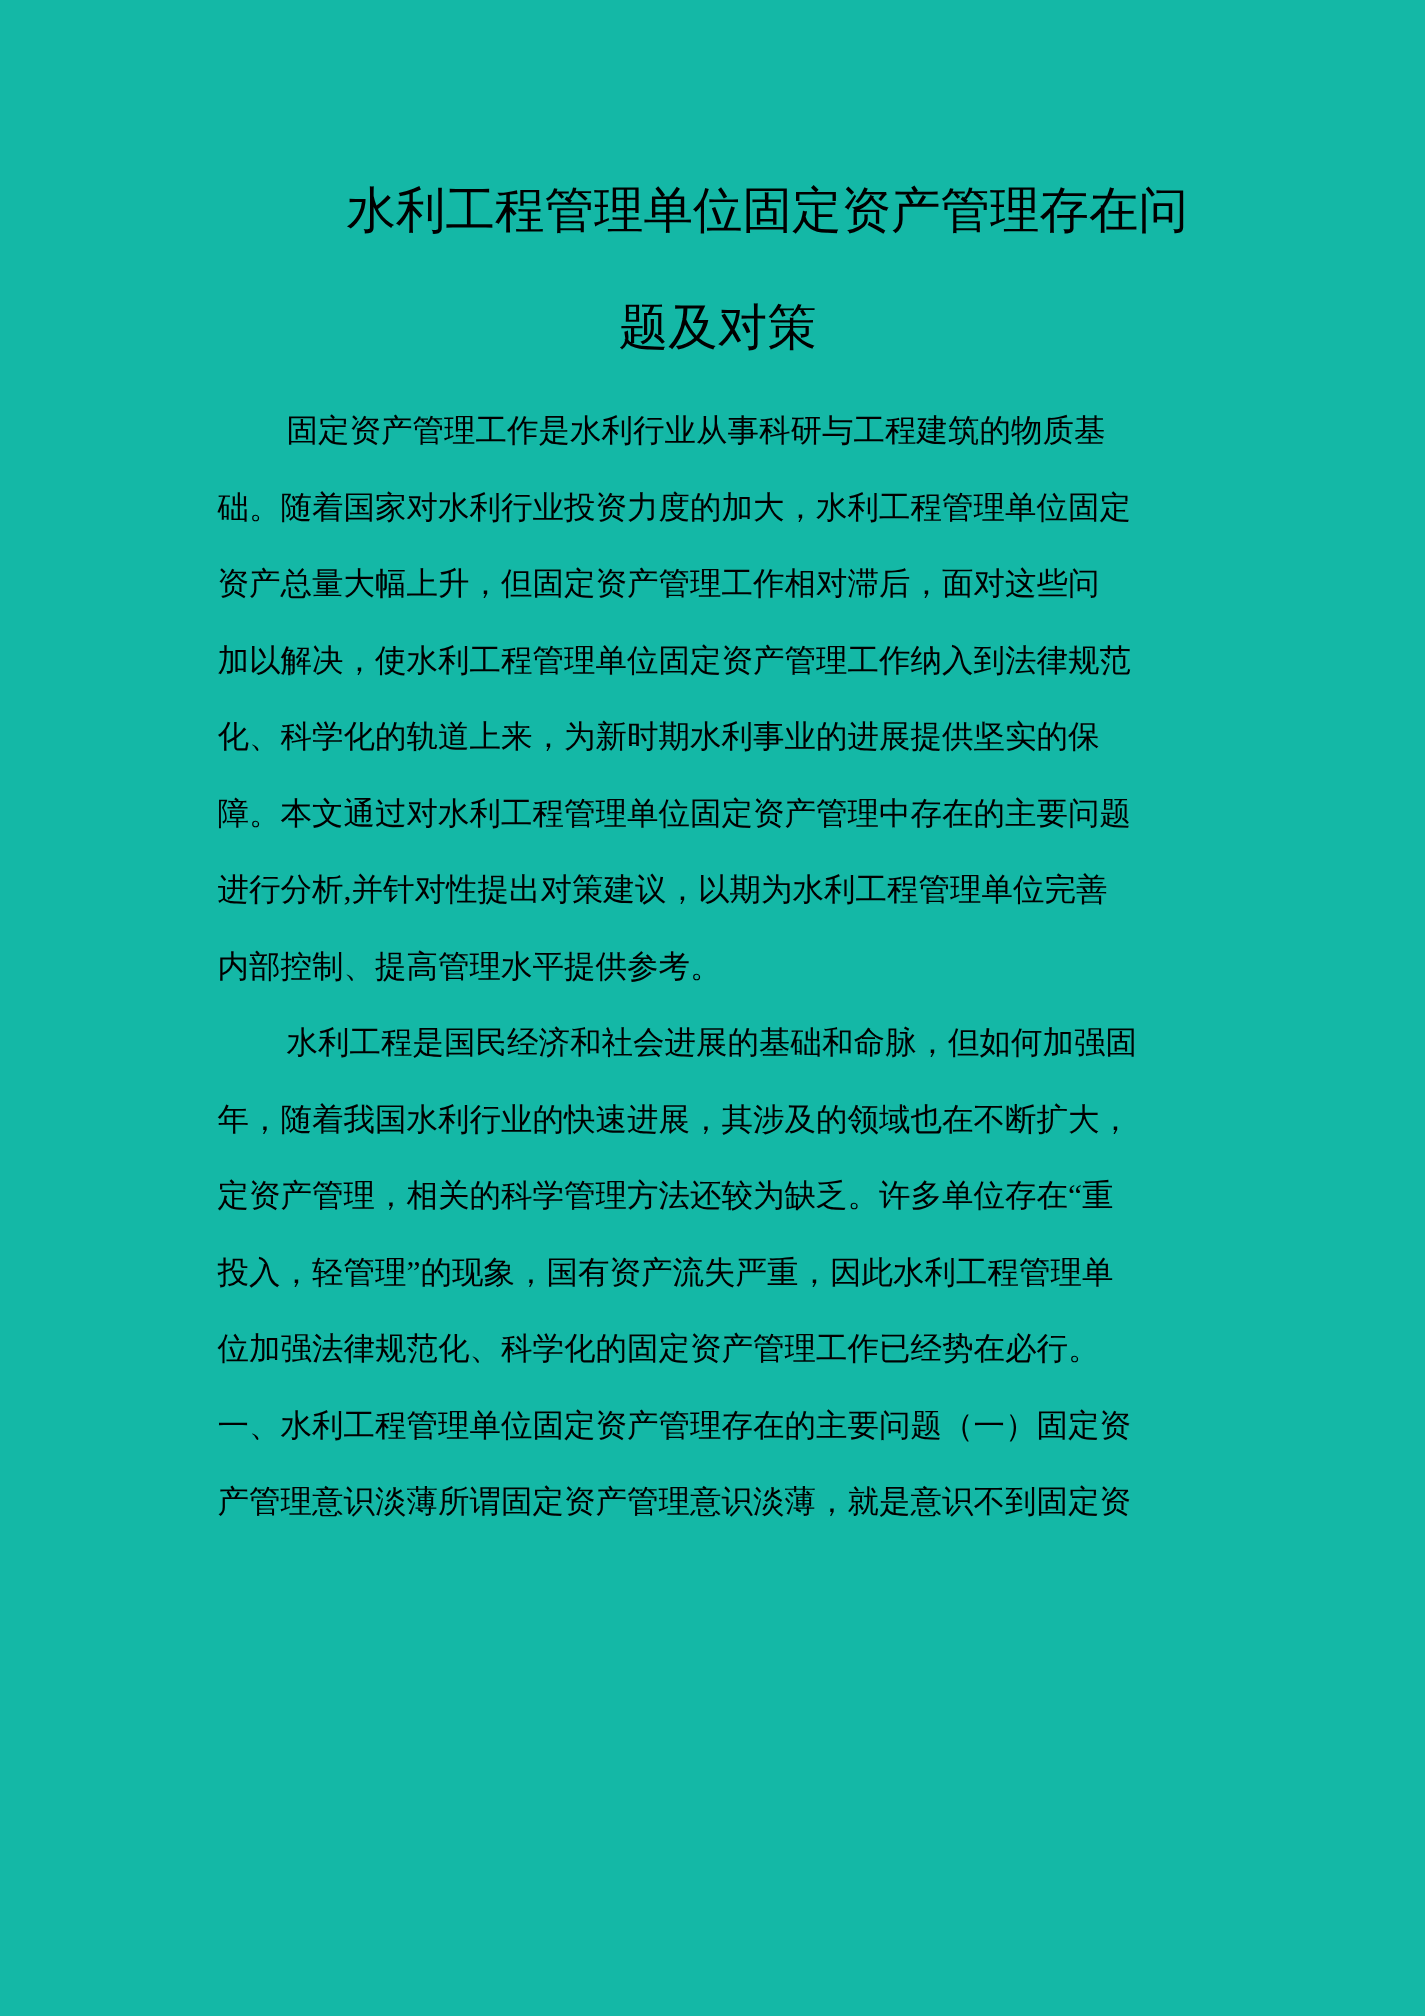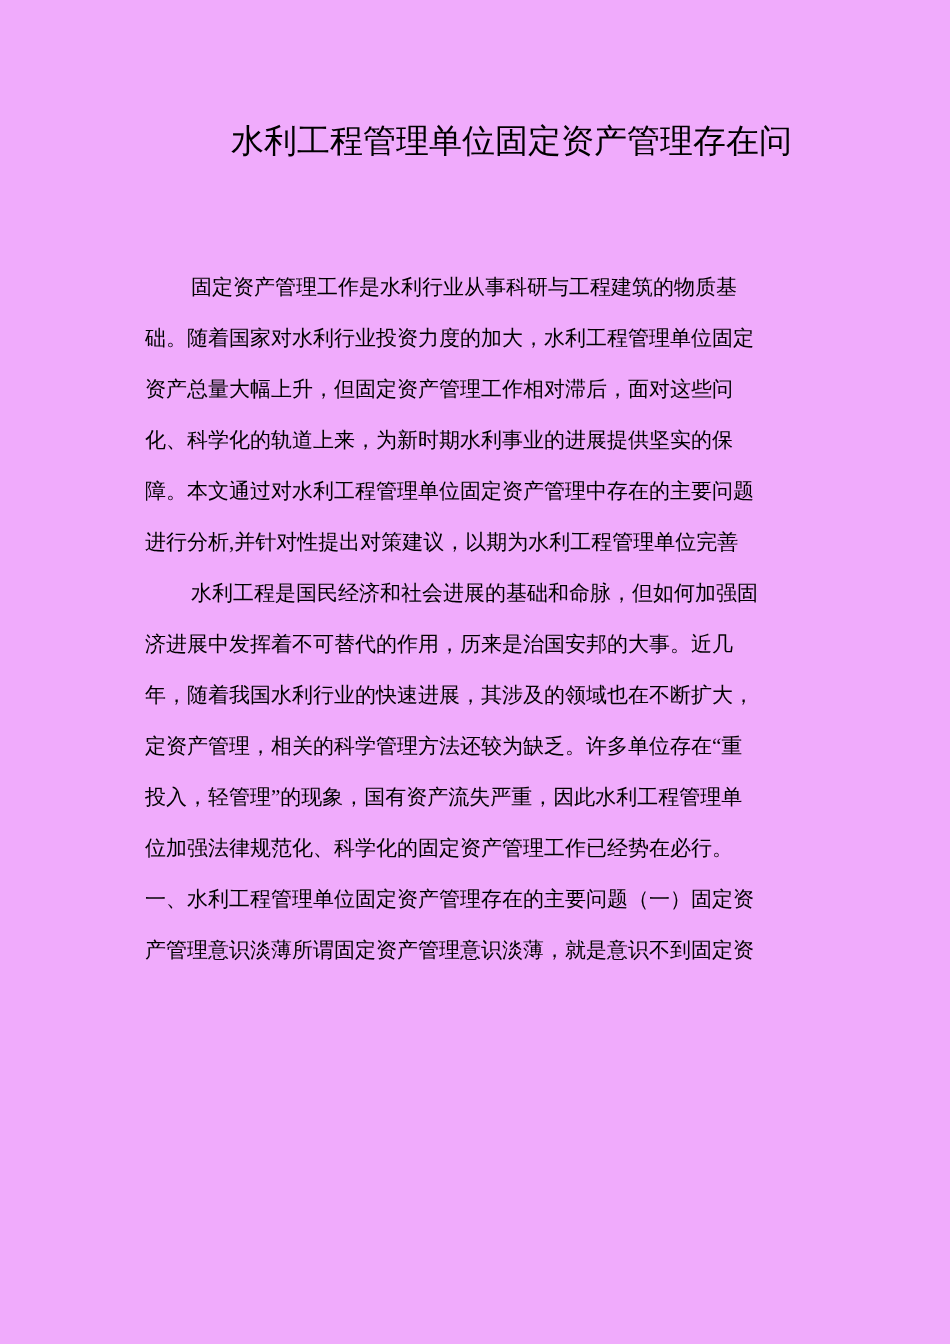--- a/index.html
+++ b/index.html
@@ -4,21 +4,21 @@
 <style>
   html, body {
     margin: 0;
     padding: 0;
     background: #ffffff;
   }
   .page {
     position: relative;
     width: 950px;
     height: 1344px;
-    background: #f0abfc;
+    background: #14b8a6;
     overflow: hidden;
     color: #000000;
     font-family: "Liberation Serif", "DejaVu Serif", serif;
   }
   .doc-title {
     position: absolute;
     top: 102px;
     left: 145px;
     width: 667px;
     font-size: 33px;
@@ -47,33 +47,35 @@
     text-indent: 46px;
   }
 </style>
 </head>
 <body>
 
 <div class="page">
 
   <div class="doc-title">
     <div class="title-line-first">水利工程管理单位固定资产管理存在问</div>
+    <div>题及对策</div>
   </div>
 
   <div class="doc-body">
 
     <div class="text-line first-line-indent">固定资产管理工作是水利行业从事科研与工程建筑的物质基</div>
     <div class="text-line">础。随着国家对水利行业投资力度的加大，水利工程管理单位固定</div>
     <div class="text-line">资产总量大幅上升，但固定资产管理工作相对滞后，面对这些问</div>
+    <div class="text-line">加以解决，使水利工程管理单位固定资产管理工作纳入到法律规范</div>
     <div class="text-line">化、科学化的轨道上来，为新时期水利事业的进展提供坚实的保</div>
     <div class="text-line">障。本文通过对水利工程管理单位固定资产管理中存在的主要问题</div>
     <div class="text-line">进行分析,并针对性提出对策建议，以期为水利工程管理单位完善</div>
+    <div class="text-line">内部控制、提高管理水平提供参考。</div>
 
     <div class="text-line first-line-indent">水利工程是国民经济和社会进展的基础和命脉，但如何加强固</div>
-    <div class="text-line">济进展中发挥着不可替代的作用，历来是治国安邦的大事。近几</div>
     <div class="text-line">年，随着我国水利行业的快速进展，其涉及的领域也在不断扩大，</div>
     <div class="text-line">定资产管理，相关的科学管理方法还较为缺乏。许多单位存在“重</div>
     <div class="text-line">投入，轻管理”的现象，国有资产流失严重，因此水利工程管理单</div>
     <div class="text-line">位加强法律规范化、科学化的固定资产管理工作已经势在必行。</div>
 
     <div class="text-line">一、水利工程管理单位固定资产管理存在的主要问题（一）固定资</div>
     <div class="text-line">产管理意识淡薄所谓固定资产管理意识淡薄，就是意识不到固定资</div>
   </div>
 
 </div>

